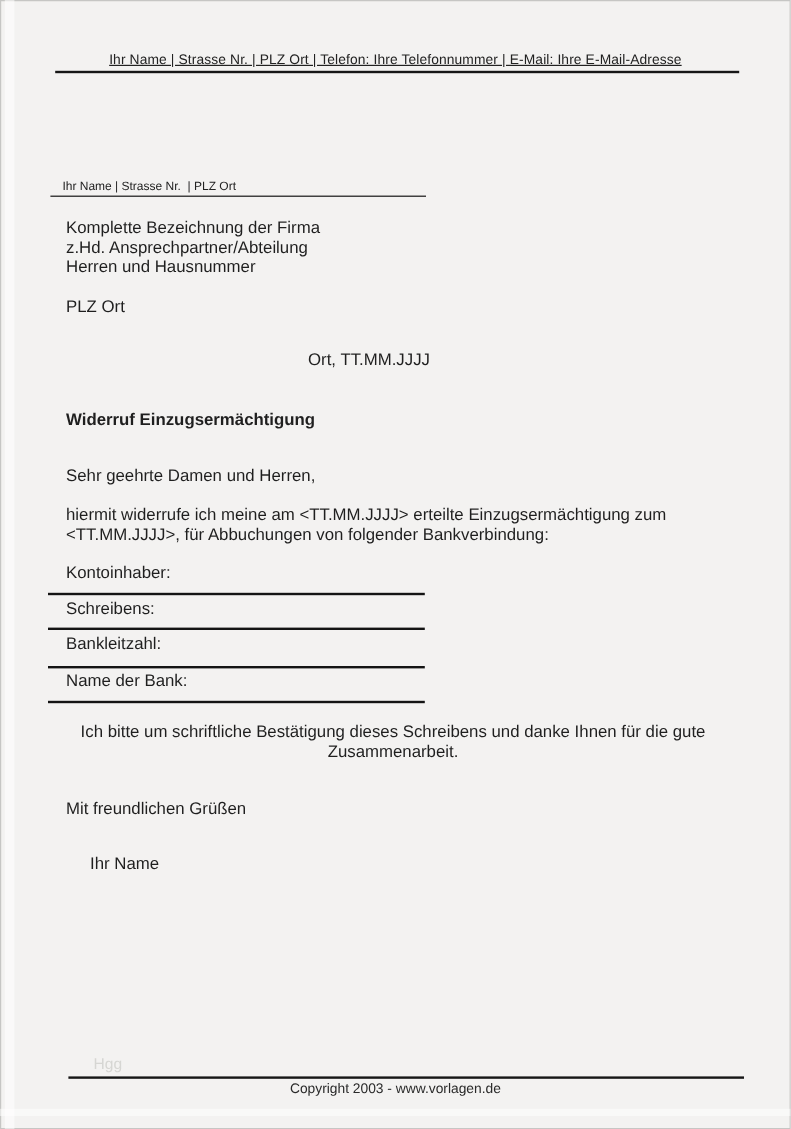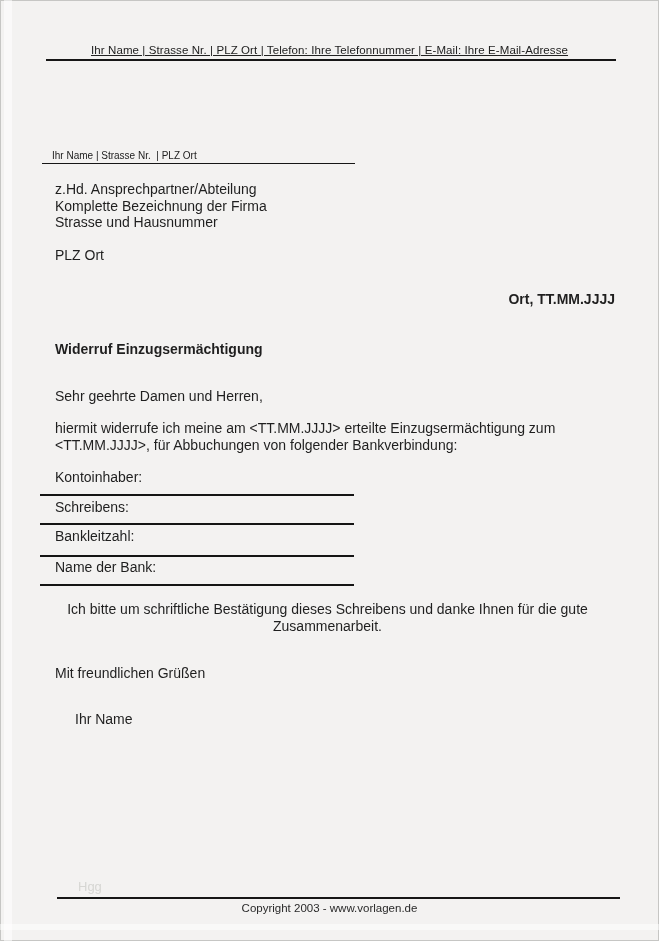--- a/index.html
+++ b/index.html
@@ -35,21 +35,21 @@
     color: #222;
     white-space: pre;
   }
   .sender-rule { top: 163px; left: 42px; width: 313px; height: 0; border-top: 1.6px solid #161616; }
 
   .body-text { font-size: 14px; line-height: 16.5px; color: #1f1f1f; }
 
   .recipient { top: 181px; left: 55px; }
   .recipient .city-gap { height: 16.5px; }
 
-  .date-line { top: 291px; left: 0; width: 615px; text-align: right; font-weight: bold; }
+  .date-line { top: 291px; left: 0; width: 615px; text-align: center; }
 
   .subject { top: 341px; left: 55px; font-weight: bold; }
 
   .salutation { top: 388px; left: 55px; }
 
   .para-main { top: 420px; left: 55px; width: 505px; }
 
   .field-label-1 { top: 469px; left: 55px; }
   .field-rule-1  { top: 494px; }
   .field-label-2 { top: 499px; left: 55px; }
@@ -87,23 +87,23 @@
   <div class="edge-left"></div>
   <div class="edge-bottom"></div>
 
   <div class="abs header-contact">Ihr Name | Strasse Nr. | PLZ Ort | Telefon: Ihre Telefonnummer | E-Mail: Ihre E-Mail-Adresse</div>
   <div class="abs header-rule"></div>
 
   <div class="abs sender-line">Ihr Name | Strasse Nr.  | PLZ Ort</div>
   <div class="abs sender-rule"></div>
 
   <div class="abs recipient body-text">
+    <div>Komplette Bezeichnung der Firma</div>
     <div>z.Hd. Ansprechpartner/Abteilung</div>
-    <div>Komplette Bezeichnung der Firma</div>
-    <div>Strasse und Hausnummer</div>
+    <div>Herren und Hausnummer</div>
     <div class="city-gap"></div>
     <div>PLZ Ort</div>
   </div>
 
   <div class="abs date-line body-text">Ort, TT.MM.JJJJ</div>
 
   <div class="abs subject body-text">Widerruf Einzugsermächtigung</div>
 
   <div class="abs para-main body-text">hiermit widerrufe ich meine am &lt;TT.MM.JJJJ&gt; erteilte Einzugsermächtigung zum &lt;TT.MM.JJJJ&gt;, für Abbuchungen von folgender Bankverbindung:</div>
 

